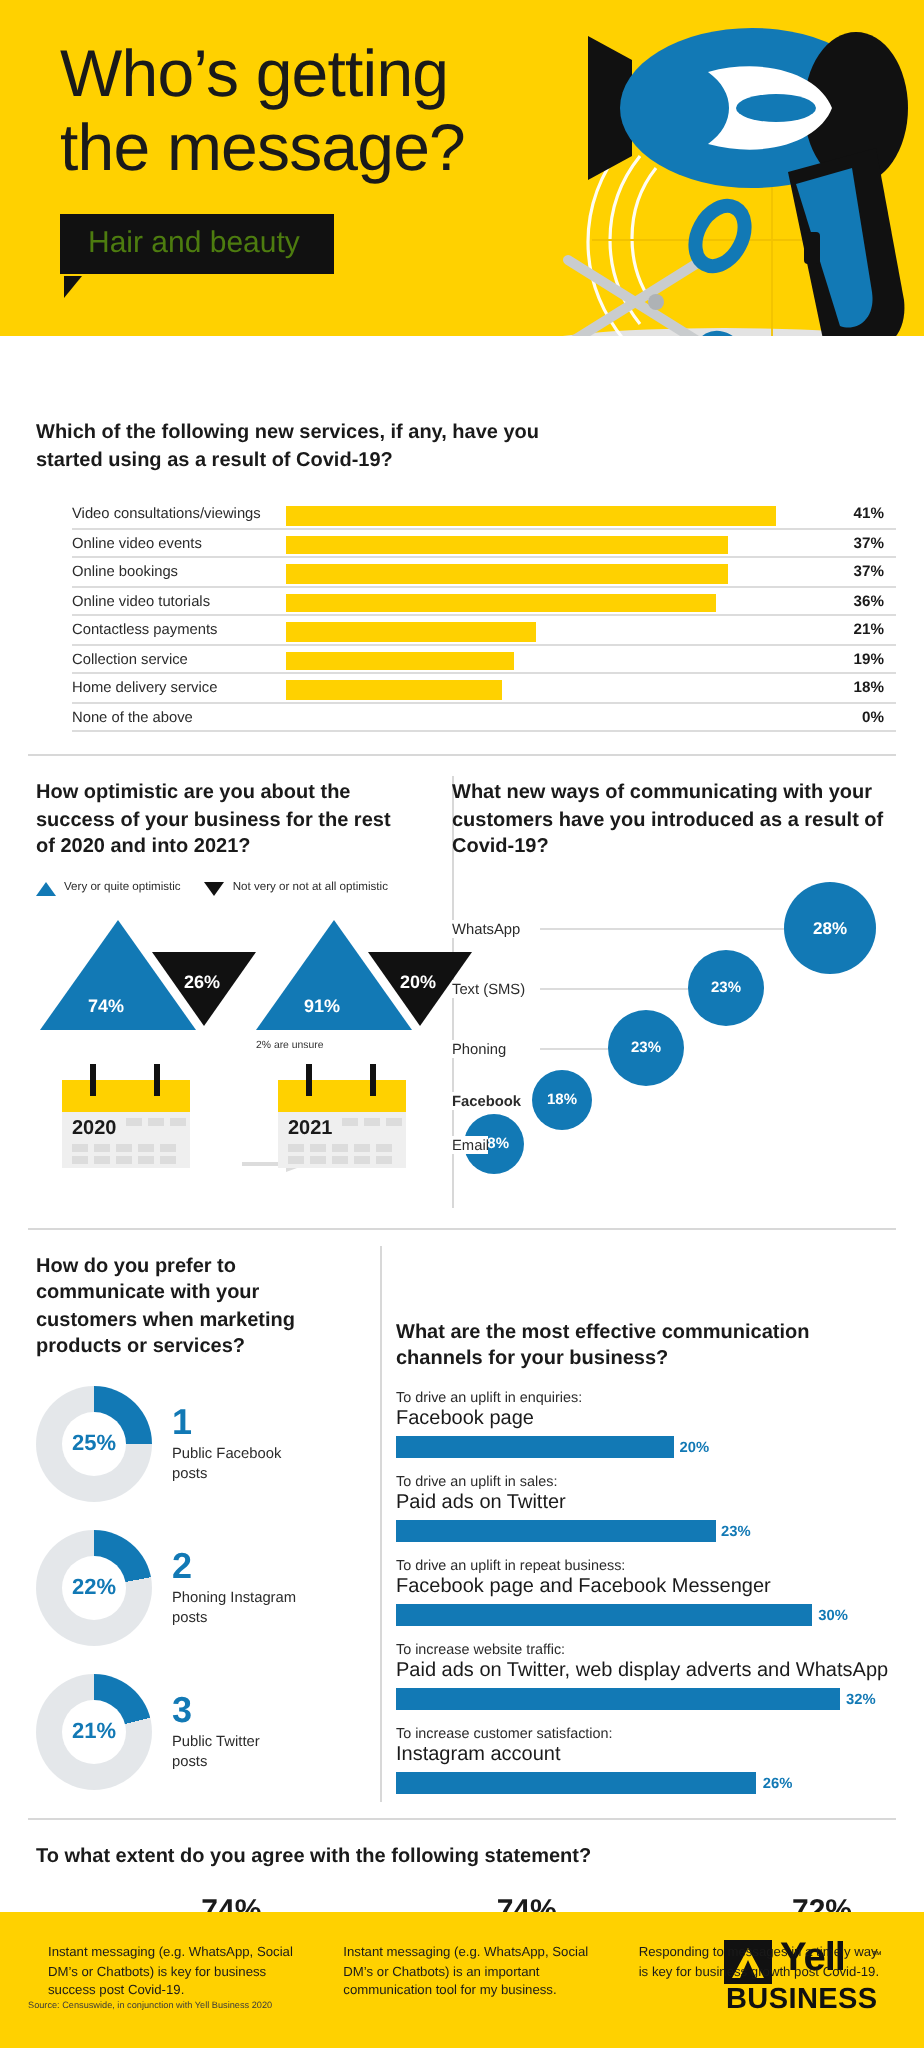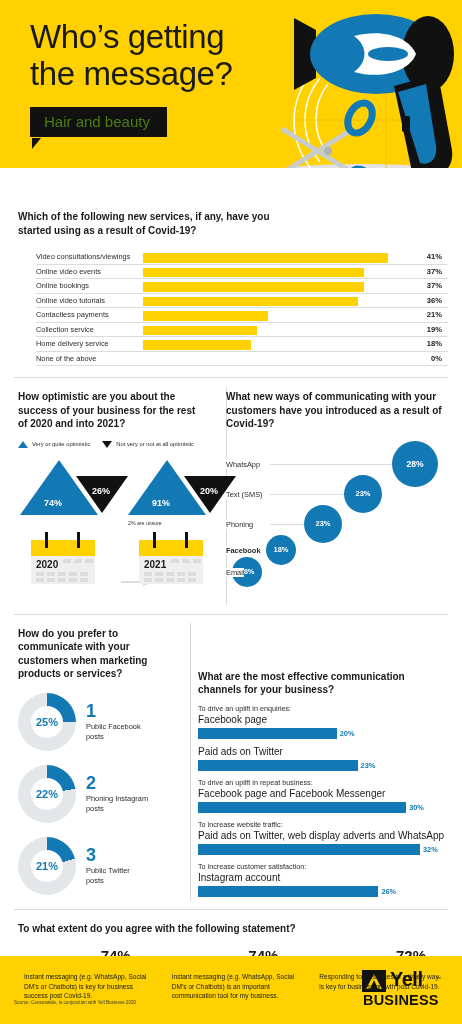--- a/index.html
+++ b/index.html
@@ -429,20 +429,21 @@
       <div id="channels">
           <div class="chrow">
             <div class="pre">To drive an uplift in enquiries:</div>
             <div class="nm">Facebook page</div>
             <div class="chbar-wrap">
               <div class="chbar" style="width: 138.75px;"></div>
               <div class="chbar-val" style="left: 141.75px;">20%</div>
             </div>
           </div>
           <div class="chrow">
+            <div class="pre">To drive an uplift in sales:</div>
             <div class="nm">Paid ads on Twitter</div>
             <div class="chbar-wrap">
               <div class="chbar" style="width: 159.562px;"></div>
               <div class="chbar-val" style="left: 162.562px;">23%</div>
             </div>
           </div>
           <div class="chrow">
             <div class="pre">To drive an uplift in repeat business:</div>
             <div class="nm">Facebook page and Facebook Messenger</div>
             <div class="chbar-wrap">

